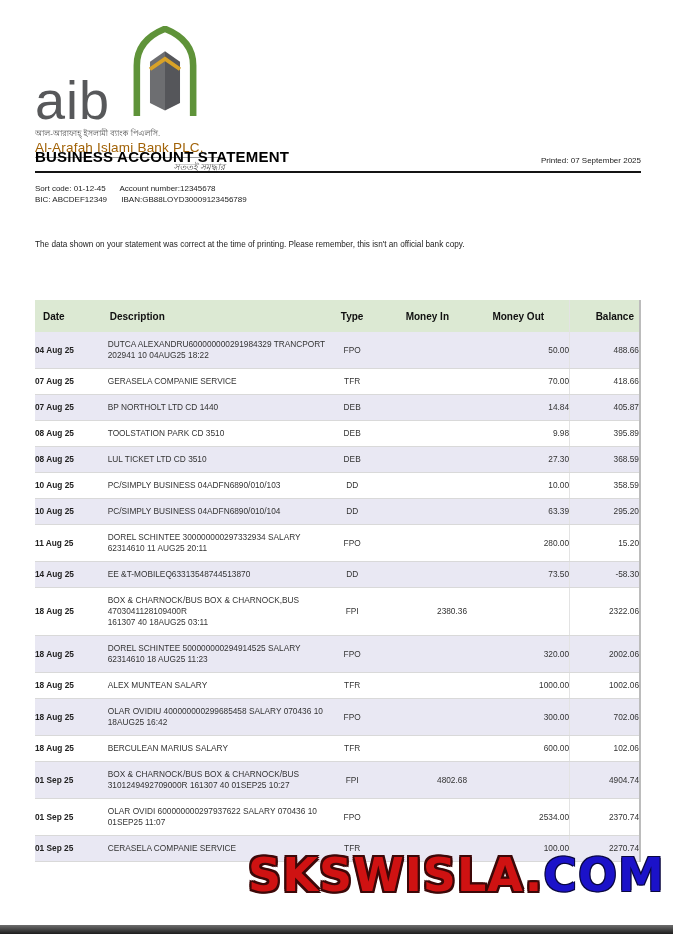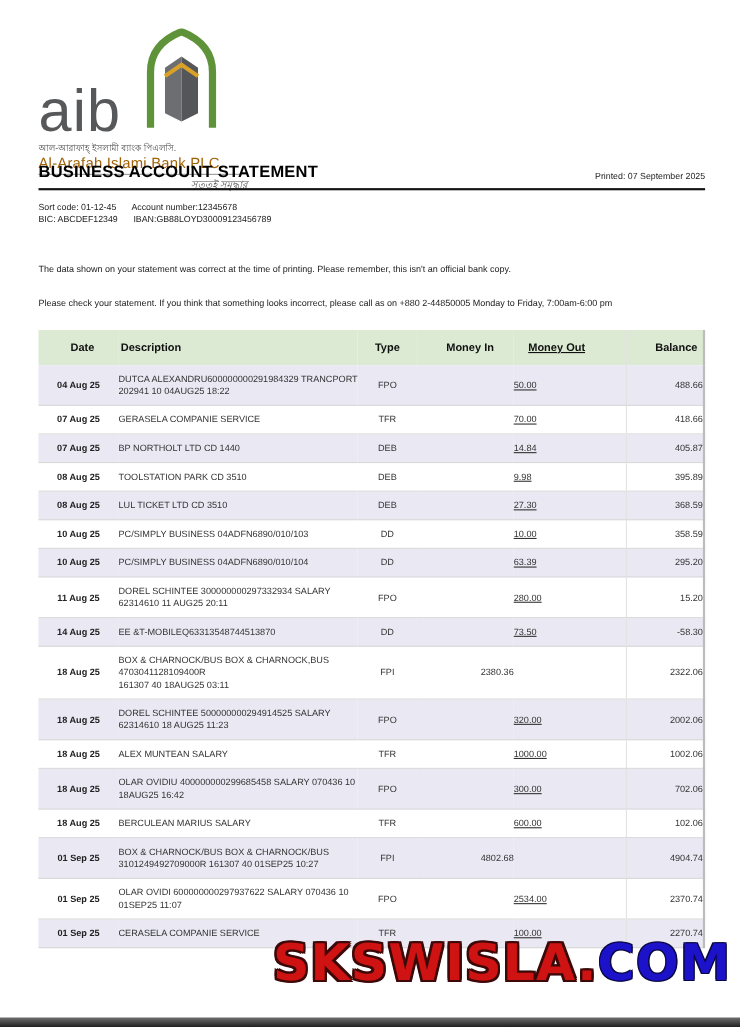--- a/index.html
+++ b/index.html
@@ -36,26 +36,26 @@
   .note { position:absolute; left:35px; width:606px; font-size:8.2px; color:#222; }
   .note1 { top:240px; }
   .note2 { top:271px; }
 
   
   table.stmt { position:absolute; left:35px; top:300px; width:606px; border-collapse:collapse;
                font-size:8.3px; color:#333; border-right:2px solid #bcbcbc; }
   table.stmt thead th { background:var(--header-green,#dce9d3); height:30px; font-size:10px; font-weight:bold; color:#101010; }
   table.stmt tbody td { border-bottom:1px solid #d9d9d9; padding:7px 0; vertical-align:middle; line-height:11px; background:#fff; }
   table.stmt tbody tr.alt td { background:var(--row-lavender,#e9e8f3); }
-  .col-date { width:76px; text-align:center; padding-left:8px; }
+  .col-date { width:76px; text-align:left; padding-left:8px; }
   td.col-date { font-weight:bold; color:#222; }
   .col-desc { width:230px; text-align:left; padding-left:2px; padding-right:10px; }
   .col-type { width:60px; text-align:center; }
   .col-in   { width:80px; text-align:right; padding-right:18px; }
-  .col-out  { width:89px; padding-right:25px;text-decoration:underline; }
+  .col-out  { width:89px; text-align:right; padding-right:25px; }
   .col-bal  { width:70px; text-align:right; padding-right:5px; border-left:1px solid #e3e3e3; }
   th.col-date { padding-left:8px; }
   th.col-desc { padding-left:2px; }
 
   
   .watermark {
     position:absolute; top:848px; left:0; width:100%; box-sizing:border-box; padding-left:240px;
     text-align:center; font-size:46px; font-weight:800; letter-spacing:1px;
     font-family:"DejaVu Sans", sans-serif; white-space:nowrap;
   }
@@ -102,21 +102,20 @@
         <span>Account number:12345678</span>
       </div>
       <div class="pair">
         <span>BIC: ABCDEF12349</span>
         <span>IBAN:GB88LOYD30009123456789</span>
       </div>
     </div>
   </div>
 
   <div class="note note1">The data shown on your statement was correct at the time of printing. Please remember, this isn't an official bank copy.</div>
-  <div class="note note2">Please check your statement. If you think that something looks incorrect, please call as on +880 2-44850005 Monday to Friday, 7:00am-6:00 pm</div>
 
   <table class="stmt">
     <thead>
       <tr>
           <th class="col-date">Date</th>
           <th class="col-desc">Description</th>
           <th class="col-type">Type</th>
           <th class="col-in">Money In</th>
           <th class="col-out">Money Out</th>
           <th class="col-bal">Balance</th>

